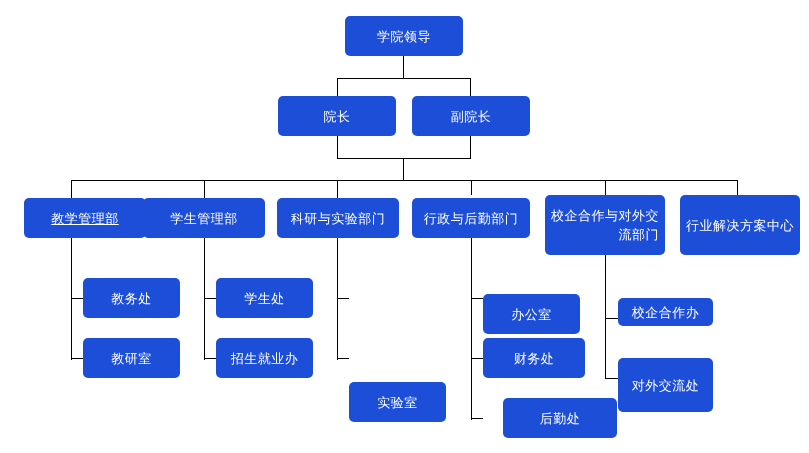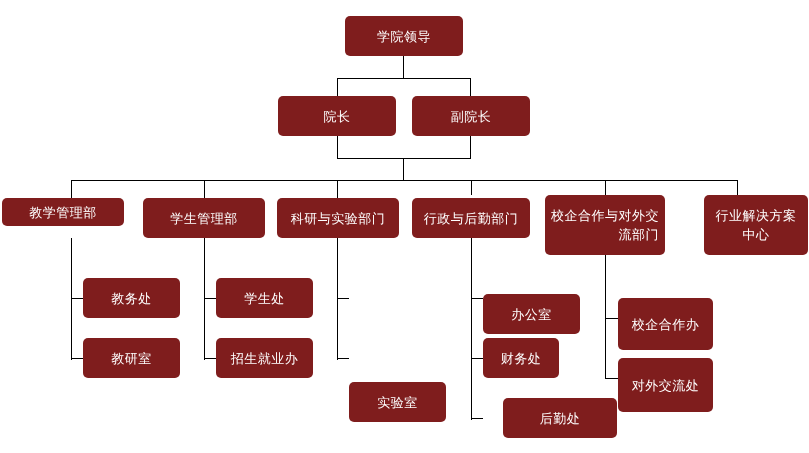--- a/index.html
+++ b/index.html
@@ -7,21 +7,21 @@
     width:809px;height:453px;
     background:#ffffff;
     font-family:"Liberation Sans","DejaVu Sans",sans-serif;
     overflow:hidden;
   }
   #chart{position:relative;width:809px;height:453px;}
 
   .node{
     position:absolute;
     box-sizing:border-box;
-    background:#7f1d1d;
+    background:#1d4ed8;
     color:#ffffff;
     border-radius:5px;
     display:flex;
     align-items:center;
     justify-content:center;
     text-align:center;
     font-size:13px;
     line-height:17px;
     letter-spacing:0.5px;
     z-index:3;
@@ -80,35 +80,35 @@
 
   <div class="line vline" style="left:605px;top:255px;height:123px;"></div>
   <div class="line hline" style="left:605px;top:318px;width:14px;"></div>
   <div class="line hline" style="left:605px;top:378px;width:14px;"></div>
 
   <div class="node" style="left:345px;top:16px;width:118px;height:40px;">学院领导</div>
 
   <div class="node" style="left:278px;top:96px;width:118px;height:40px;">院长</div>
   <div class="node" style="left:412px;top:96px;width:118px;height:40px;">副院长</div>
 
-  <div class="node" style="left:2px;top:198px;width:122px;height:28px;">教学管理部</div>
+  <div class="node" style="left:24px;top:198px;width:122px;height:40px;text-decoration:underline;">教学管理部</div>
   <div class="node" style="left:143px;top:198px;width:122px;height:40px;">学生管理部</div>
   <div class="node" style="left:277px;top:198px;width:122px;height:40px;">科研与实验部门</div>
   <div class="node" style="left:412px;top:198px;width:118px;height:40px;">行政与后勤部门</div>
   <div class="node two-line" style="left:545px;top:195px;width:120px;height:60px;text-align:right;">校企合作与对外交流部门</div>
-  <div class="node two-line" style="left:704px;top:195px;width:104px;height:60px;">行业解决方案中心</div>
+  <div class="node two-line" style="left:680px;top:195px;width:120px;height:60px;">行业解决方案中心</div>
 
   <div class="node leaf" style="left:83px;top:338px;width:97px;height:40px;">教研室</div>
   <div class="node leaf" style="left:83px;top:278px;width:97px;height:40px;">教务处</div>
 
   <div class="node leaf" style="left:216px;top:278px;width:97px;height:40px;">学生处</div>
   <div class="node leaf" style="left:216px;top:338px;width:97px;height:40px;">招生就业办</div>
 
   <div class="node leaf" style="left:349px;top:338px;width:97px;height:40px;margin-top:44px;">实验室</div>
 
   <div class="node leaf" style="left:483px;top:278px;width:97px;height:40px;margin-top:16px;">办公室</div>
-  <div class="node leaf" style="left:483px;top:338px;width:76px;height:40px;">财务处</div>
+  <div class="node leaf" style="left:483px;top:338px;width:102px;height:40px;">财务处</div>
   <div class="node leaf" style="left:483px;top:398px;width:114px;height:40px;margin-left:20px;">后勤处</div>
 
-  <div class="node leaf" style="left:618px;top:298px;width:95px;height:52px;">校企合作办</div>
+  <div class="node leaf" style="left:618px;top:298px;width:95px;height:28px;">校企合作办</div>
   <div class="node leaf" style="left:618px;top:358px;width:95px;height:54px;">对外交流处</div>
 
 </div>
 
 </body></html>

